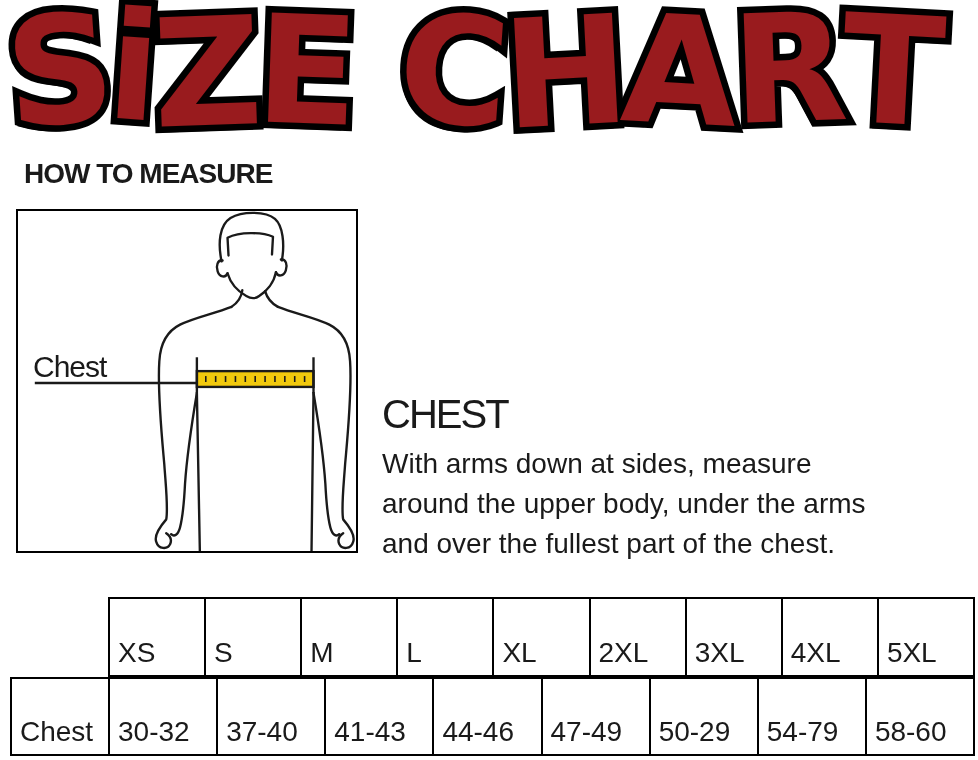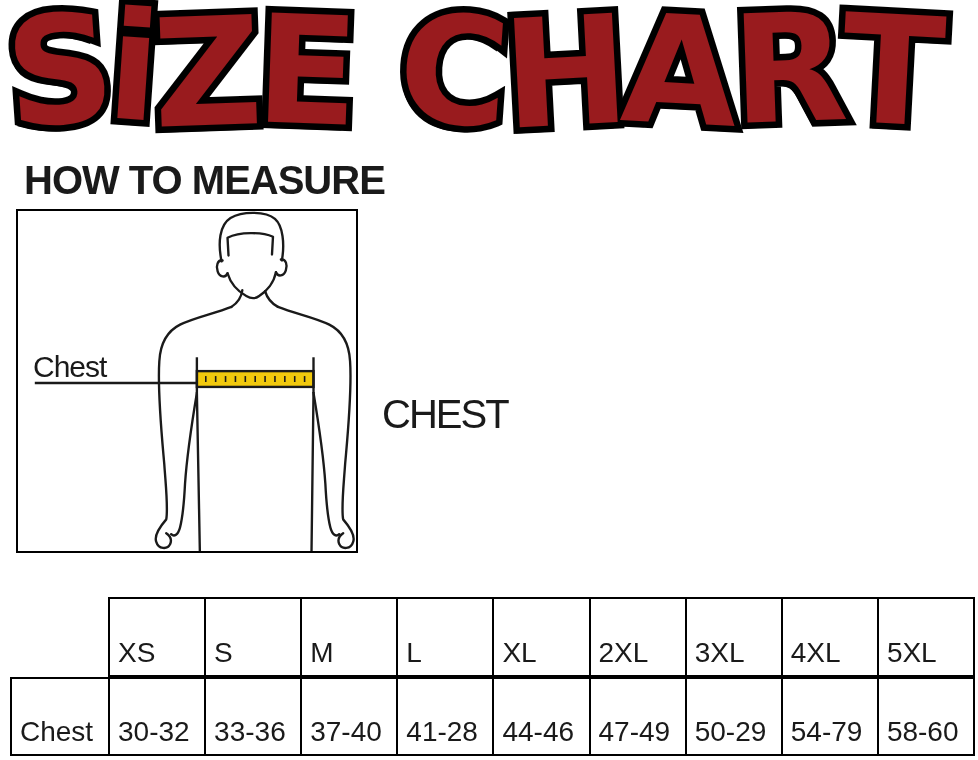--- a/index.html
+++ b/index.html
@@ -27,21 +27,21 @@
   .tl:nth-child(3){transform:rotate(-2deg) translateY(2px);}
   .tl:nth-child(4){transform:rotate(2deg);}
   .tl:nth-child(5){width:46px;}
   .tl:nth-child(6){transform:rotate(4deg);}
   .tl:nth-child(7){transform:rotate(-3deg) translateY(2px);}
   .tl:nth-child(8){transform:rotate(3deg);}
   .tl:nth-child(9){transform:rotate(-2deg) translateY(-2px);}
   .tl:nth-child(10){transform:rotate(3deg);}
 
   
-  #htm-heading{left:24px;top:158px;font-size:40px;font-weight:bold;letter-spacing:-1px;}
+  #htm-heading{left:24px;top:158px;font-size:28px;font-weight:bold;letter-spacing:-1px;}
 
   
   #diagram-box{left:16px;top:209px;width:342px;height:344px;border:2px solid #000;box-sizing:border-box;}
   #figure-svg{position:absolute;left:0;top:0;width:338px;height:340px;}
   #chest-callout-label{position:absolute;left:15px;top:139px;font-size:30px;letter-spacing:-1px;}
 
   
   #chest-heading{left:382px;top:392px;font-size:40px;letter-spacing:-2px;}
   #chest-paragraph{left:382px;top:444px;font-size:28px;line-height:40px;letter-spacing:0px;}
 
@@ -118,39 +118,43 @@
         <line x1="181" y1="148" x2="181" y2="184"></line>
         <line x1="299" y1="148" x2="299" y2="184"></line>
       </g>
 
       <line x1="17" y1="174" x2="181" y2="174" stroke="#1a1a1a" stroke-width="2.4"></line>
     </svg>
     <div id="chest-callout-label">Chest</div>
   </div>
 
   <div class="abs" id="chest-heading">CHEST</div>
+  <div class="abs" id="chest-paragraph">
+    <div>With arms down at sides, measure</div>
+    <div>around the upper body, under the arms</div>
+    <div>and over the fullest part of the chest.</div>
+  </div>
 
   <div class="t-row" id="header-row">
     <div class="t-cell">XS</div>
     <div class="t-cell">S</div>
     <div class="t-cell">M</div>
     <div class="t-cell">L</div>
     <div class="t-cell">XL</div>
     <div class="t-cell">2XL</div>
     <div class="t-cell">3XL</div>
     <div class="t-cell">4XL</div>
     <div class="t-cell">5XL</div>
   </div>
 
   <div class="t-row" id="data-row">
     <div class="t-cell row-label">Chest</div>
     <div class="t-cell">30-32</div>
-    <div class="t-cell">33-36</div>
     <div class="t-cell">37-40</div>
-    <div class="t-cell">41-28</div>
+    <div class="t-cell">41-43</div>
     <div class="t-cell">44-46</div>
     <div class="t-cell">47-49</div>
     <div class="t-cell">50-29</div>
     <div class="t-cell">54-79</div>
     <div class="t-cell">58-60</div>
   </div>
 
 </div>
 
 </body></html>

